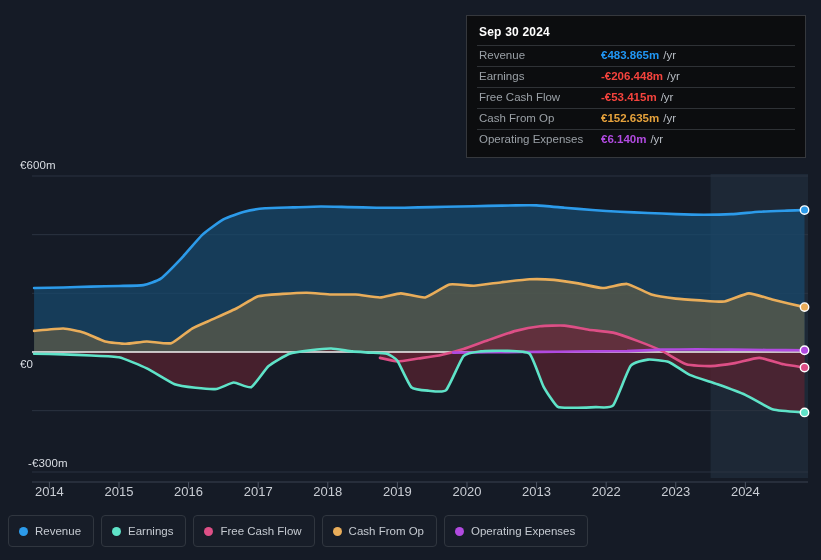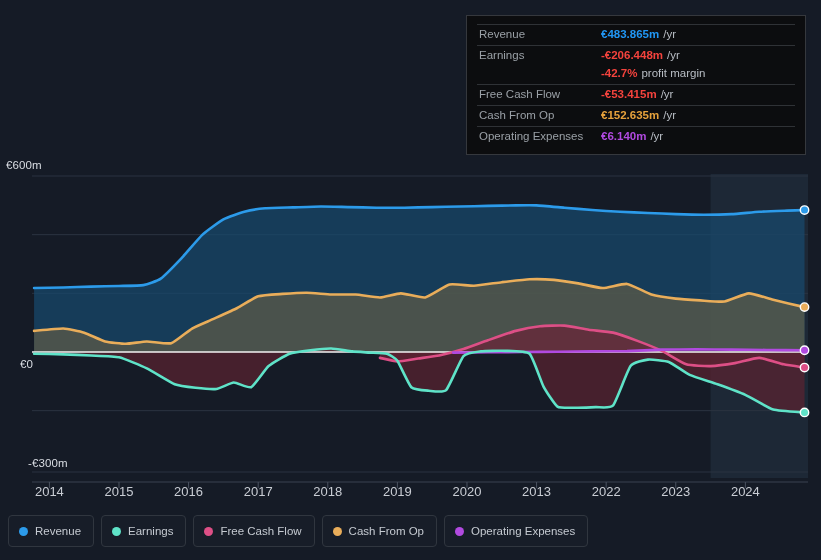--- a/index.html
+++ b/index.html
@@ -35,21 +35,21 @@
   }
 
   
   .y-label {
     position: absolute;
     font-size: 11.5px;
     color: #d9dde3;
     letter-spacing: .1px;
     white-space: nowrap;
   }
-  #y-label-top { left: 6px; top: 159px; }
+  #y-label-top { left: 20px; top: 159px; }
   #y-label-zero { left: 20px; top: 358px; }
   #y-label-bottom { left: 20px; top: 457px; margin-left: 8px; }
 
   #x-axis {
     position: absolute;
     left: 0; top: 484px;
     width: 821px; height: 20px;
   }
   .x-label {
     position: absolute;
@@ -208,33 +208,30 @@
         <div class="x-label" style="left: 397.381px;">2019</div>
         <div class="x-label" style="left: 466.978px; text-align: right;">2020</div>
         <div class="x-label" style="left: 536.574px;">2013</div>
         <div class="x-label" style="left: 606.17px;">2022</div>
         <div class="x-label" style="left: 675.767px;">2023</div>
         <div class="x-label" style="left: 745.363px;">2024</div>
       </div>
   </div>
 
   <div id="tooltip">
+    <div id="tooltip-date">Sep 30 2024</div>
     <div id="tooltip-rows">
         <div class="tt-row">
           <div class="tt-key">Revenue</div>
           <div><span class="tt-val" style="color: rgb(33, 150, 243);">€483.865m</span><span class="tt-unit">/yr</span></div>
         </div>
         <div class="tt-row">
           <div class="tt-key">Earnings</div>
           <div><span class="tt-val" style="color: rgb(244, 67, 61);">-€206.448m</span><span class="tt-unit">/yr</span></div>
         </div>
-        <div class="tt-row no-rule">
-          <div class="tt-key"></div>
-          <div><span class="tt-val" style="color: rgb(244, 67, 61);">-42.7%</span><span class="tt-unit">profit margin</span></div>
-        </div>
         <div class="tt-row">
           <div class="tt-key">Free Cash Flow</div>
           <div><span class="tt-val" style="color: rgb(244, 67, 61);">-€53.415m</span><span class="tt-unit">/yr</span></div>
         </div>
         <div class="tt-row">
           <div class="tt-key">Cash From Op</div>
           <div><span class="tt-val" style="color: rgb(230, 162, 60); text-align: center;">€152.635m</span><span class="tt-unit">/yr</span></div>
         </div>
         <div class="tt-row">
           <div class="tt-key">Operating Expenses</div>

